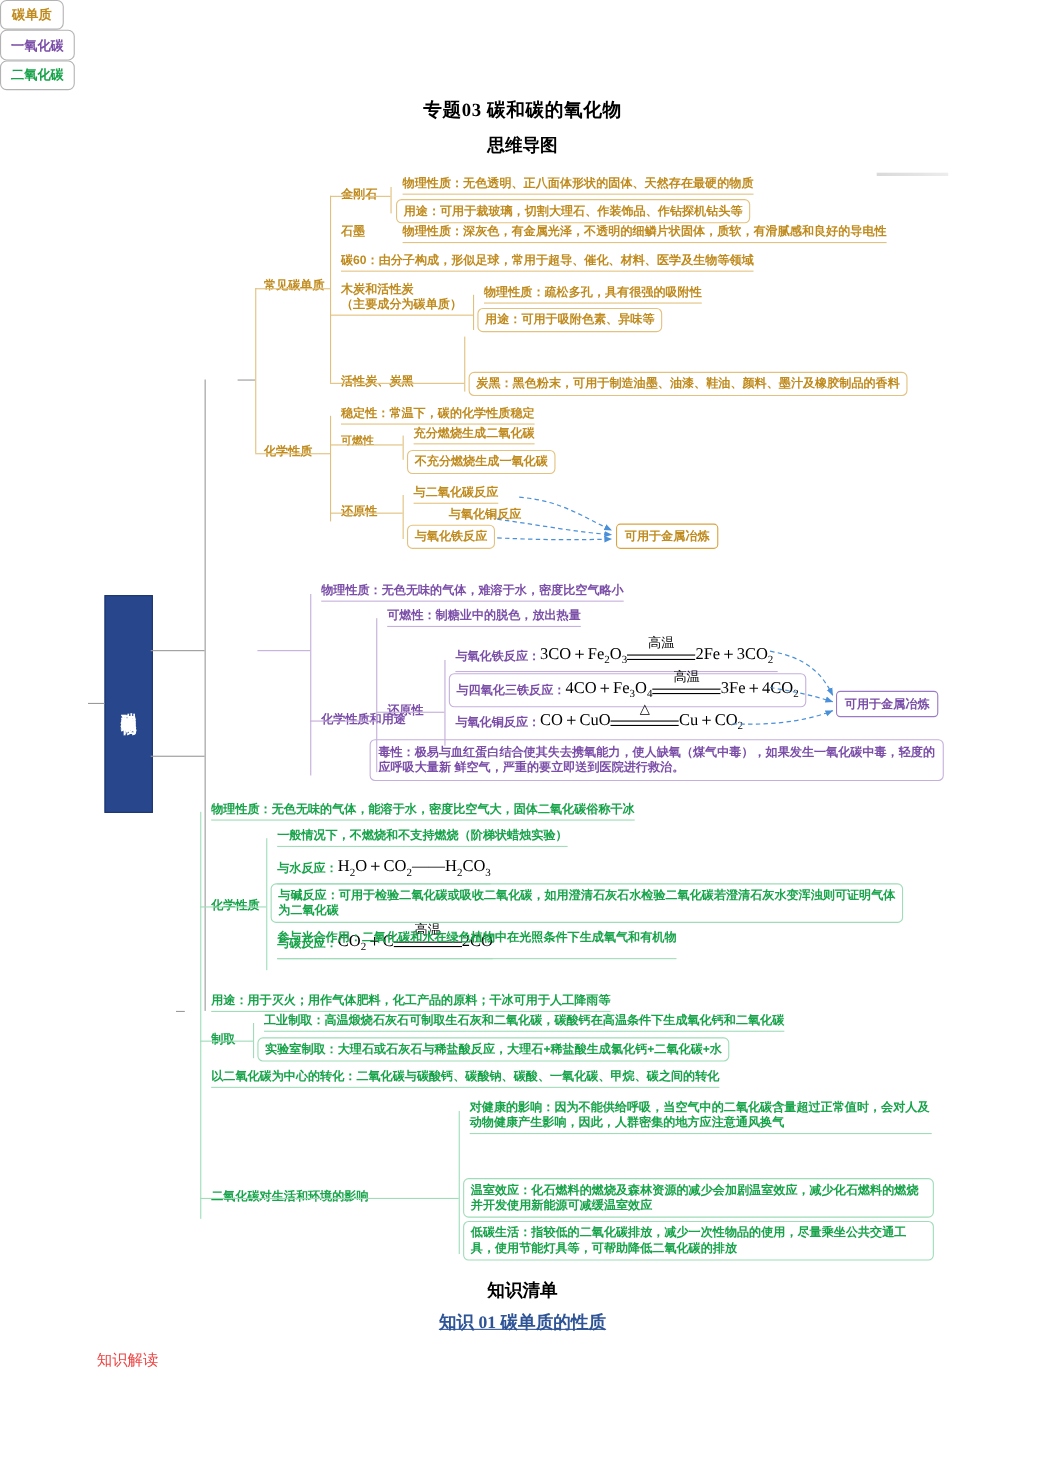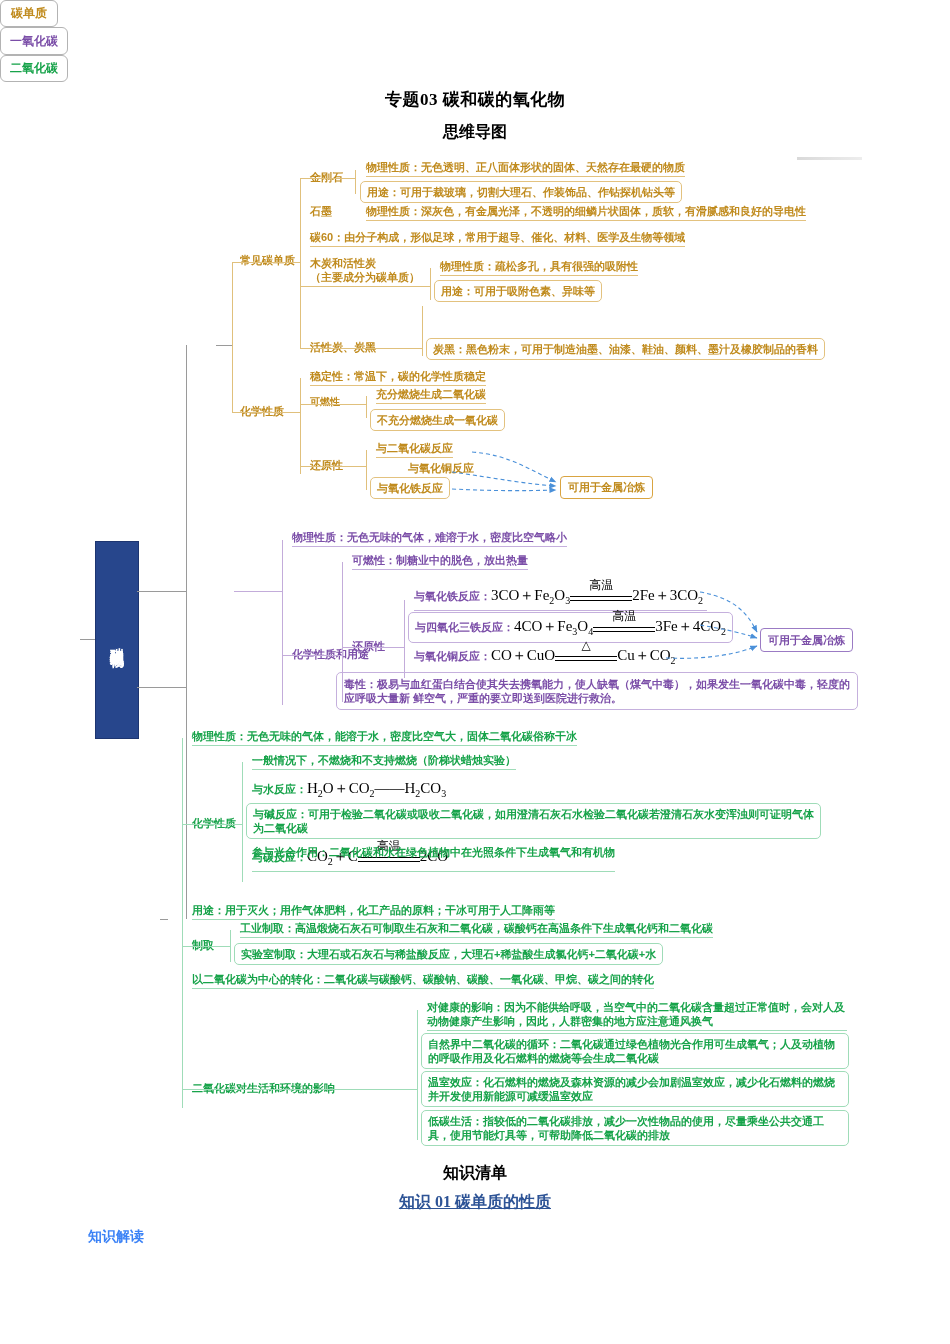--- a/index.html
+++ b/index.html
@@ -25,21 +25,21 @@
   .sec-title{
     position:absolute;left:0;width:950px;text-align:center;
     font-size:16px;font-weight:bold;color:#000;
   }
   .sec-link{
     position:absolute;left:0;width:950px;text-align:center;
     font-size:16px;font-weight:bold;color:#2e5496;
     text-decoration:underline;
   }
   .plain-left{
-    position:absolute;font-size:14px;font-weight:bold;color:#3b82f6;
+    position:absolute;font-size:14px;font-weight:normal;color:#ef4444;
   }
 
   .topline{
     position:absolute;left:797px;top:157px;width:65px;height:3px;
     background:linear-gradient(90deg,#d9d9d9,#ededed);
   }
 
   
   .map{position:absolute;left:0;top:0;width:950px;height:1344px;}
   .node{
@@ -274,21 +274,20 @@
     <div class="node c-grn ul-grn" style="left:240px;top:921px;font-size:11px;padding-bottom:2px;">工业制取：高温煅烧石灰石可制取生石灰和二氧化碳，碳酸钙在高温条件下生成氧化钙和二氧化碳</div>
     <div class="node c-grn bx bx-grn" style="left:234px;top:943px;padding:3px 6px;font-size:11px;">实验室制取：大理石或石灰石与稀盐酸反应，大理石+稀盐酸生成氯化钙+二氧化碳+水</div>
 
     <div class="node c-grn ul-grn" style="left:192px;top:972px;font-size:11px;padding-bottom:2px;text-align:right;">以二氧化碳为中心的转化：二氧化碳与碳酸钙、碳酸钠、碳酸、一氧化碳、甲烷、碳之间的转化</div>
 
     <div class="node c-grn" style="left:192px;top:1081px;font-size:11px;">二氧化碳对生活和环境的影响</div>
     <div class="lg h" style="left:182px;top:1089px;width:235px;"></div>
     <div class="lg v" style="left:417px;top:1010px;height:130px;"></div>
 
     <div class="node c-grn wrapnode ul-grn" style="left:427px;top:1000px;width:420px;font-size:11px;padding-bottom:2px;">对健康的影响：因为不能供给呼吸，当空气中的二氧化碳含量超过正常值时，会对人及动物健康产生影响，因此，人群密集的地方应注意通风换气</div>
-    <div class="node c-grn wrapnode bx bx-grn" style="left:421px;top:1033px;width:428px;padding:3px 6px;font-size:11px;">自然界中二氧化碳的循环：二氧化碳通过绿色植物光合作用可生成氧气；人及动植物的呼吸作用及化石燃料的燃烧等会生成二氧化碳</div>
     <div class="node c-grn wrapnode bx bx-grn" style="left:421px;top:1071px;width:428px;padding:3px 6px;font-size:11px;">温室效应：化石燃料的燃烧及森林资源的减少会加剧温室效应，减少化石燃料的燃烧并开发使用新能源可减缓温室效应</div>
     <div class="node c-grn wrapnode bx bx-grn" style="left:421px;top:1110px;width:428px;padding:3px 6px;font-size:11px;">低碳生活：指较低的二氧化碳排放，减少一次性物品的使用，尽量乘坐公共交通工具，使用节能灯具等，可帮助降低二氧化碳的排放</div>
 
     <svg class="arrows" viewBox="0 0 950 1344">
       <defs>
         <marker id="ah" markerWidth="7" markerHeight="7" refX="6" refY="3.2" orient="auto">
           <path d="M0,0.6 L6.4,3.2 L0,5.8 Z" fill="#4a90d9"></path>
         </marker>
       </defs>
 

